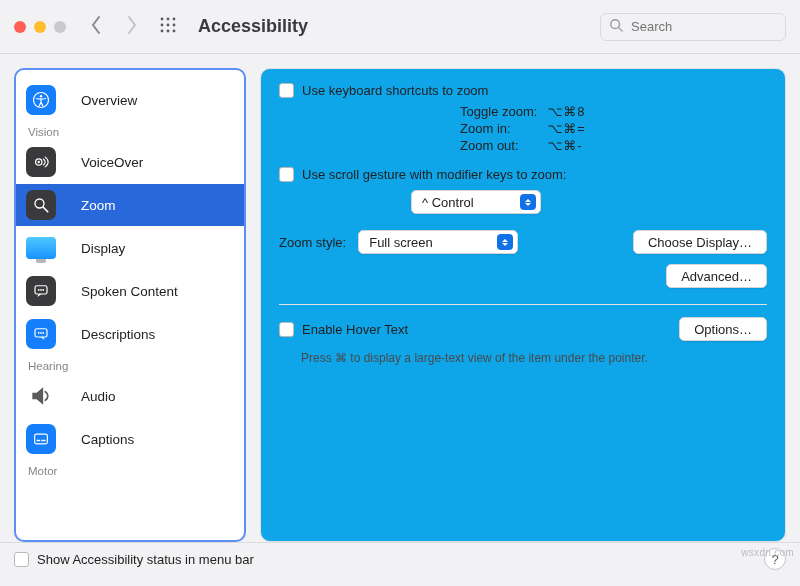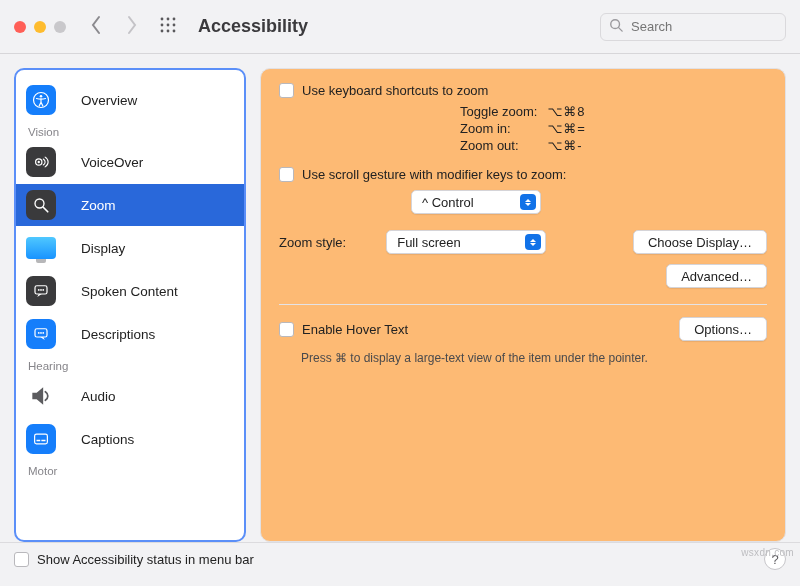--- a/index.html
+++ b/index.html
@@ -68,42 +68,41 @@
   .ic-blue{background:#157efb;color:#fff;}
   .ic-dark{background:#3a3a3c;color:#fff;}
   .ic-disp{background:linear-gradient(#4fc8ff,#1893ff);border-radius:4px;width:30px;height:22px;position:relative;}
   .ic-disp::after{content:"";position:absolute;bottom:-4px;left:50%;transform:translateX(-50%);width:10px;height:4px;background:#b7b7b9;border-radius:0 0 2px 2px;}
   .ic-speaker{background:transparent;}
   .ic-speaker svg{width:26px;height:26px;}
 
   
   .panel {
     flex:1;
-    background:#fdba74;
+    background:#0ea5e9;
     border:1px solid #e2e1e4;
     border-radius:10px;
     padding:14px 18px 10px 18px;
     min-width:0;
   }
   .row { display:flex; align-items:center; gap:8px; }
   .checkbox {
     width:15px; height:15px; border:1px solid #b9b8bc; border-radius:3px; background:#fff; flex:0 0 15px;
   }
   .shortcuts { margin:6px 0 14px 0; }
   .sc-grid { display:grid; grid-template-columns:auto auto; column-gap:10px; row-gap:2px; justify-content:center; font-size:13px;}
   .sc-lab{ text-align:left; }
   .sc-key{ font-family:inherit; letter-spacing:1px; }
 
   .select {
     display:inline-flex; align-items:center; justify-content:space-between;
     height:24px; padding:0 4px 0 10px;
     border:1px solid #d5d4d8; border-radius:5px;
     font-size:13px; background:#fff;
     box-shadow:0 0.5px 1px rgba(0,0,0,.08);
-    margin-left:28px;
   }
   .select .chev {
     width:16px; height:16px; border-radius:4px; background:#1172e8;
     display:flex; flex-direction:column; align-items:center; justify-content:center; gap:0;
     margin-left:10px;
   }
   .select .chev span{width:0;height:0;border-left:3px solid transparent;border-right:3px solid transparent;}
   .select .chev .up{border-bottom:3px solid #fff;margin-bottom:1px;}
   .select .chev .dn{border-top:3px solid #fff;}
   .select.ctl .chev{background:#1172e8;}

